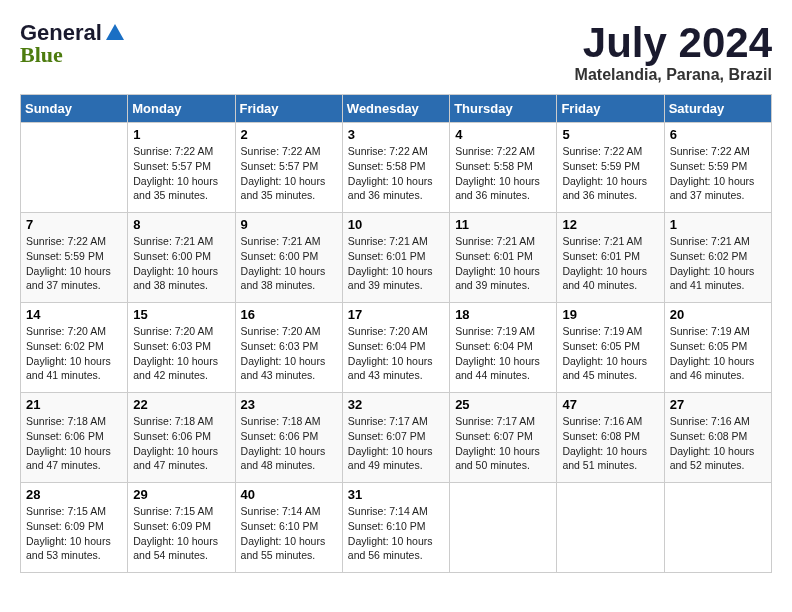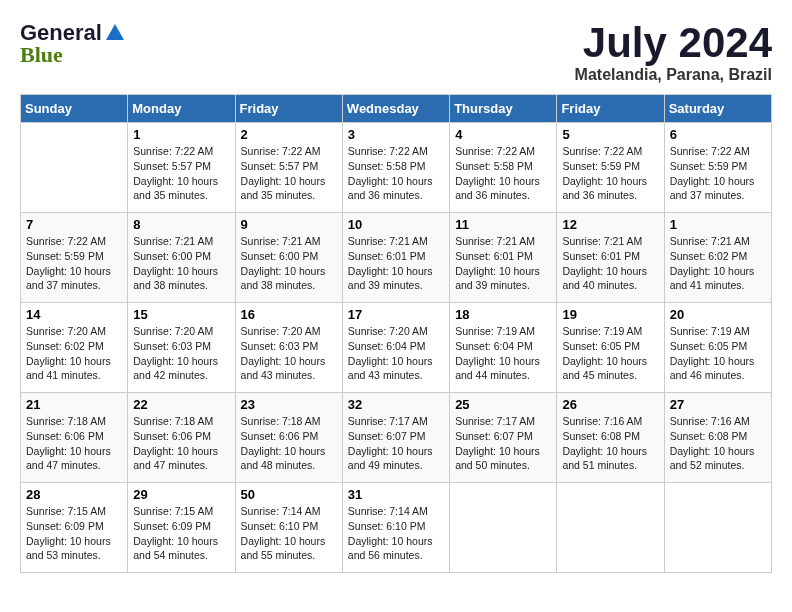--- a/index.html
+++ b/index.html
@@ -215,39 +215,39 @@
         </td>
         <td>
           <span class="day-number">32</span>
           <div class="day-info">Sunrise: 7:17 AM<br>Sunset: 6:07 PM<br>Daylight: 10 hours and 49 minutes.</div>
         </td>
         <td>
           <span class="day-number">25</span>
           <div class="day-info">Sunrise: 7:17 AM<br>Sunset: 6:07 PM<br>Daylight: 10 hours and 50 minutes.</div>
         </td>
         <td>
-          <span class="day-number">26</span>
+          <span class="day-number">47</span>
           <div class="day-info">Sunrise: 7:16 AM<br>Sunset: 6:08 PM<br>Daylight: 10 hours and 51 minutes.</div>
         </td>
         <td>
           <span class="day-number">27</span>
           <div class="day-info">Sunrise: 7:16 AM<br>Sunset: 6:08 PM<br>Daylight: 10 hours and 52 minutes.</div>
         </td>
       </tr>
       <tr>
         <td>
           <span class="day-number">28</span>
           <div class="day-info">Sunrise: 7:15 AM<br>Sunset: 6:09 PM<br>Daylight: 10 hours and 53 minutes.</div>
         </td>
         <td>
           <span class="day-number">29</span>
           <div class="day-info">Sunrise: 7:15 AM<br>Sunset: 6:09 PM<br>Daylight: 10 hours and 54 minutes.</div>
         </td>
         <td>
-          <span class="day-number">50</span>
+          <span class="day-number">40</span>
           <div class="day-info">Sunrise: 7:14 AM<br>Sunset: 6:10 PM<br>Daylight: 10 hours and 55 minutes.</div>
         </td>
         <td>
           <span class="day-number">31</span>
           <div class="day-info">Sunrise: 7:14 AM<br>Sunset: 6:10 PM<br>Daylight: 10 hours and 56 minutes.</div>
         </td>
         <td class="empty"></td>
         <td class="empty"></td>
         <td class="empty"></td>
       </tr>

